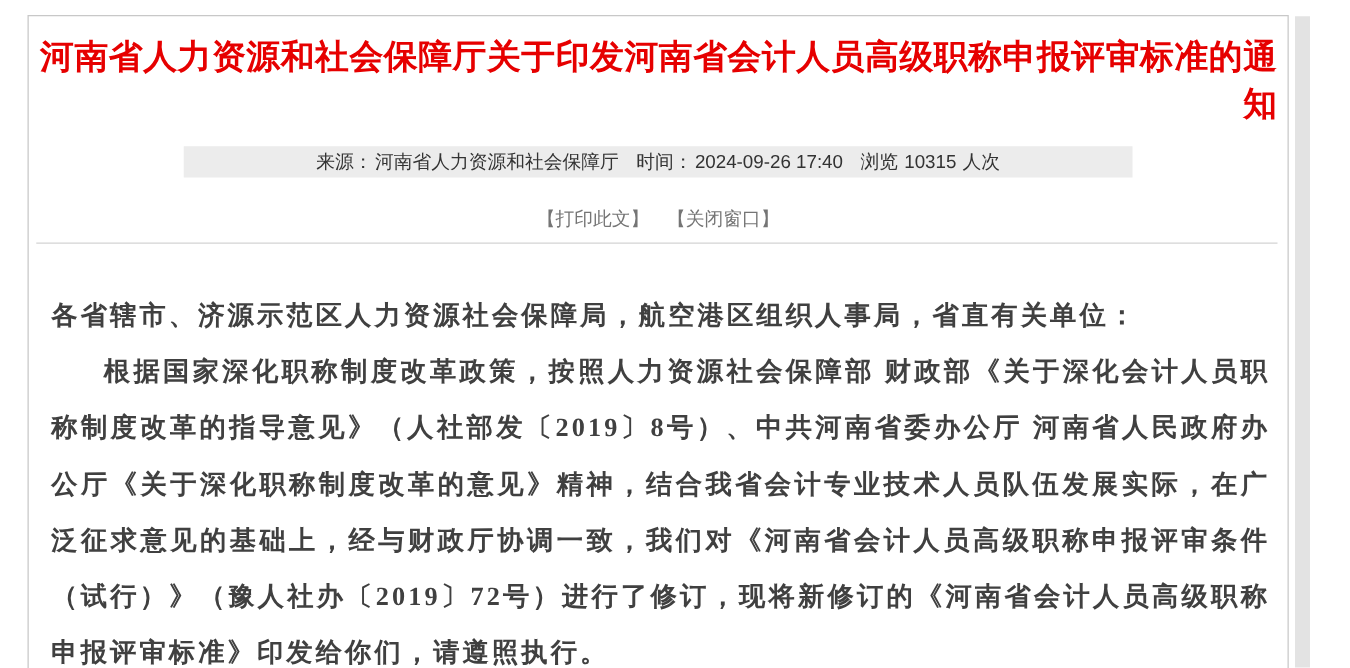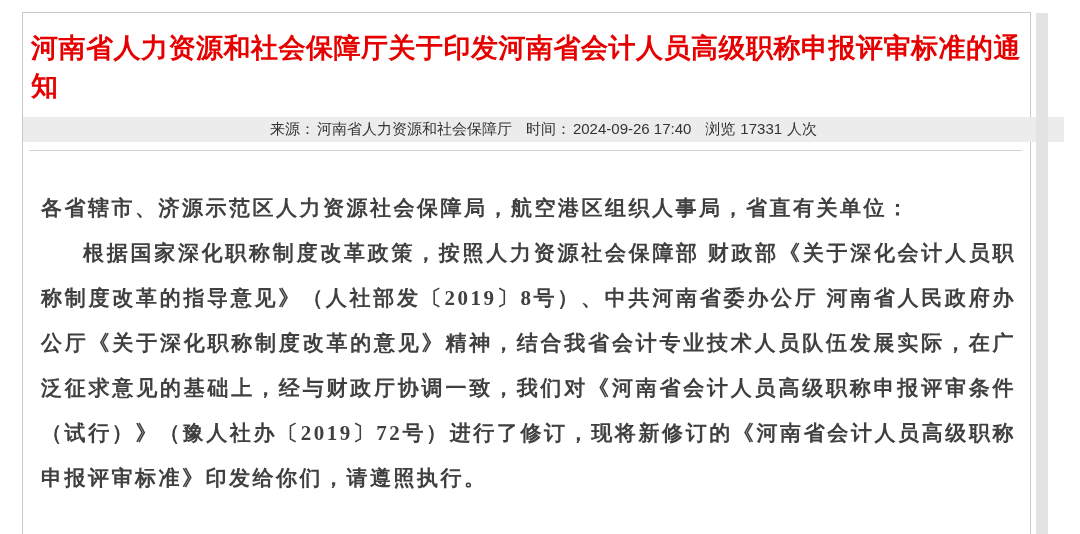--- a/index.html
+++ b/index.html
@@ -16,31 +16,31 @@
     left: 22px;
     top: 12px;
     width: 1009px;
     height: 640px;
     border: 1px solid #c8c8c8;
     background: #ffffff;
     box-sizing: border-box;
   }
   .title {
     margin: 16px 8px 0 8px;
-    text-align: left;
+    text-align: right;
     font-size: 27px;
     font-weight: bold;
     line-height: 38px;
     color: #e60000;
     letter-spacing: 0.5px;
-    font-family: Liberation Serif, serif;
+    font-family: Liberation Mono, monospace;
   }
   .meta {
     margin: 12px auto 0 auto;
-    width: 1041px;
+    width: 759px;
     height: 25px;
     background: #ececec;
     display: flex;
     justify-content: center;
     align-items: center;
     font-size: 15px;
     color: #333333;
   }
   .meta-item { white-space: nowrap; }
   .meta-item + .meta-item { margin-left: 14px; }
@@ -87,23 +87,27 @@
 </head>
 <body>
 
 <div class="page">
 
   <h1 class="title" style="color: rgb(230, 0, 0);">河南省人力资源和社会保障厅关于印发河南省会计人员高级职称申报评审标准的通知</h1>
 
   <div class="meta" style="background: rgb(236, 236, 236);">
     <span class="meta-item"><span>来源：</span><span class="val">河南省人力资源和社会保障厅</span></span>
     <span class="meta-item"><span>时间：</span><span class="val">2024-09-26 17:40</span></span>
-    <span class="meta-item"><span>浏览</span><span class="sep">17331</span><span>人次</span></span>
+    <span class="meta-item"><span>浏览</span><span class="sep">10315</span><span>人次</span></span>
   </div>
 
+  <div class="actions">
+    <a class="action">【打印此文】</a>
+    <a class="action">【关闭窗口】</a>
+  </div>
 
   <div class="divider" style="border-top-color: rgb(212, 212, 212);"></div>
 
   <div class="content" style="color: rgb(64, 64, 64);">
     <p>各省辖市、济源示范区人力资源社会保障局，航空港区组织人事局，省直有关单位：</p>
     <p class="indent">根据国家深化职称制度改革政策，按照人力资源社会保障部 财政部《关于深化会计人员职称制度改革的指导意见》（人社部发〔2019〕8号）、中共河南省委办公厅 河南省人民政府办公厅《关于深化职称制度改革的意见》精神，结合我省会计专业技术人员队伍发展实际，在广泛征求意见的基础上，经与财政厅协调一致，我们对《河南省会计人员高级职称申报评审条件（试行）》（豫人社办〔2019〕72号）进行了修订，现将新修订的《河南省会计人员高级职称申报评审标准》印发给你们，请遵照执行。</p>
   </div>
 
 </div>
 

